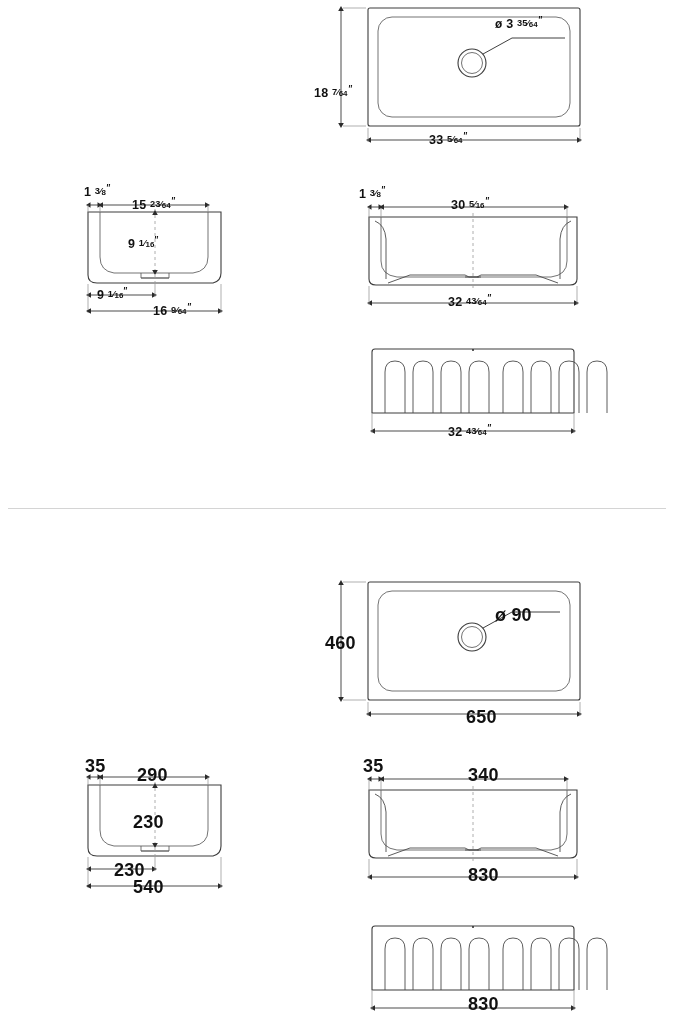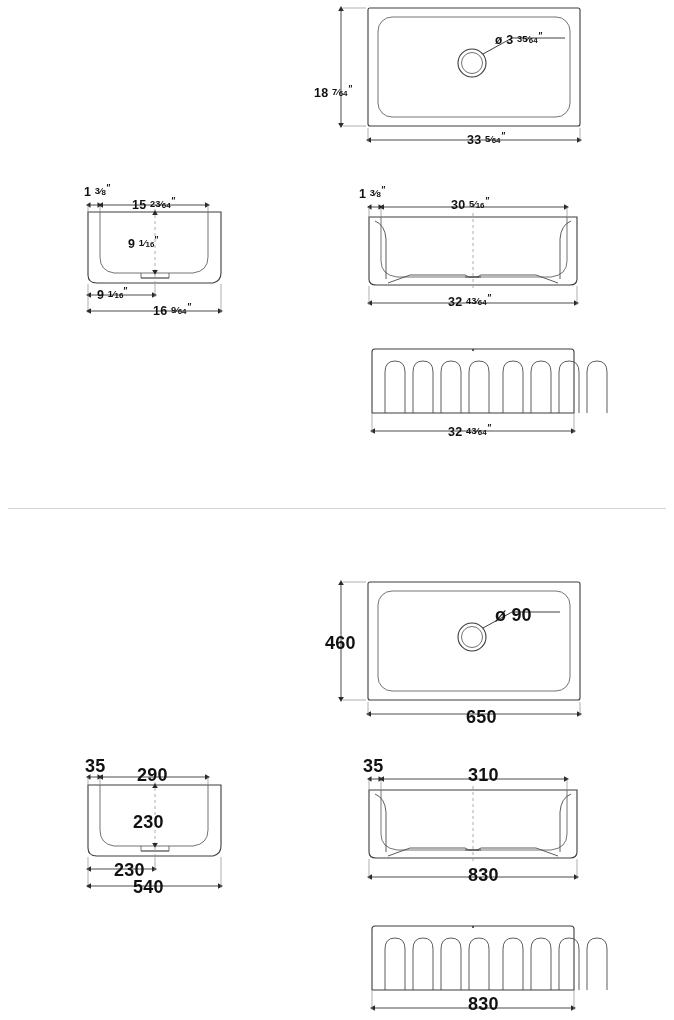--- a/index.html
+++ b/index.html
@@ -101,25 +101,25 @@
       <polygon class="tick" points="51,137.2 51,142.8 46,140"></polygon>
       <polygon class="tick" points="257,137.2 257,142.8 262,140"></polygon>
       <line class="extline" x1="48" y1="128" x2="48" y2="142"></line>
       <line class="extline" x1="260" y1="128" x2="260" y2="142"></line>
     </svg>
 
     <div class="dim" style="left:314px; top:69px;margin-top:16px;">
       <span class="whole">18</span><span>&nbsp;</span><span class="frac"><span class="num">7</span><span class="sl">⁄</span><span class="den">64</span></span><span class="inmark">″</span>
     </div>
 
-    <div class="dim" style="left:467px; top:132px;text-align:center;">
+    <div class="dim" style="left:429px; top:132px;text-align:center;">
       <span class="whole">33</span><span>&nbsp;</span><span class="frac"><span class="num">5</span><span class="sl">⁄</span><span class="den">64</span></span><span class="inmark">″</span>
     </div>
 
-    <div class="dim" style="left:495px; top:32px;">
+    <div class="dim" style="left:495px; top:16px;">
       <span class="diam">ø</span><span>&nbsp;</span><span class="whole">3</span><span>&nbsp;</span><span class="frac"><span class="num">35</span><span class="sl">⁄</span><span class="den">64</span></span><span class="inmark">″</span>
     </div>
 
     <svg class="dwg" style="left:75px; top:195px;" width="160" height="130" viewBox="0 0 160 130">
 
       <path class="ln bodyfill" d="M13 17 L146 17 L146 78 Q146 86 138 88 L22 88 Q13 88 13 80 Z"></path>
 
       <path class="ln-t" d="M25 17 L25 62 Q25 76 39 78 L118 78 Q133 76 133 62 L133 17"></path>
 
       <path class="ln-t" d="M66 78 L66 83 L94 83 L94 78"></path>
@@ -344,21 +344,21 @@
 
       <line class="dimline" x1="14" y1="112" x2="222" y2="112"></line>
       <polygon class="tick" points="17,109.2 17,114.8 12,112"></polygon>
       <polygon class="tick" points="219,109.2 219,114.8 224,112"></polygon>
       <line class="extline" x1="14" y1="94" x2="14" y2="114"></line>
       <line class="extline" x1="222" y1="94" x2="222" y2="114"></line>
     </svg>
 
     <div class="dim metric" style="left:363px; top:757px;">35</div>
 
-    <div class="dim metric" style="left:468px; top:766px;">310</div>
+    <div class="dim metric" style="left:468px; top:766px;">340</div>
 
     <div class="dim metric" style="left:468px; top:866px;">830</div>
 
     <svg class="dwg" style="left:355px; top:920px;" width="245" height="100" viewBox="0 0 245 100">
       <path class="ln bodyfill" d="M17 9 Q17 6 20 6 L216 6 Q219 6 219 9 L219 70 L17 70 Z"></path>
       <g class="ln-f">
         <path d="M30 70 L30 29 Q30 18 40 18 Q50 18 50 29 L50 70"></path>
         <path d="M58 70 L58 29 Q58 18 68 18 Q78 18 78 29 L78 70"></path>
         <path d="M86 70 L86 29 Q86 18 96 18 Q106 18 106 29 L106 70"></path>
         <path d="M114 70 L114 29 Q114 18 124 18 Q134 18 134 29 L134 70"></path>

